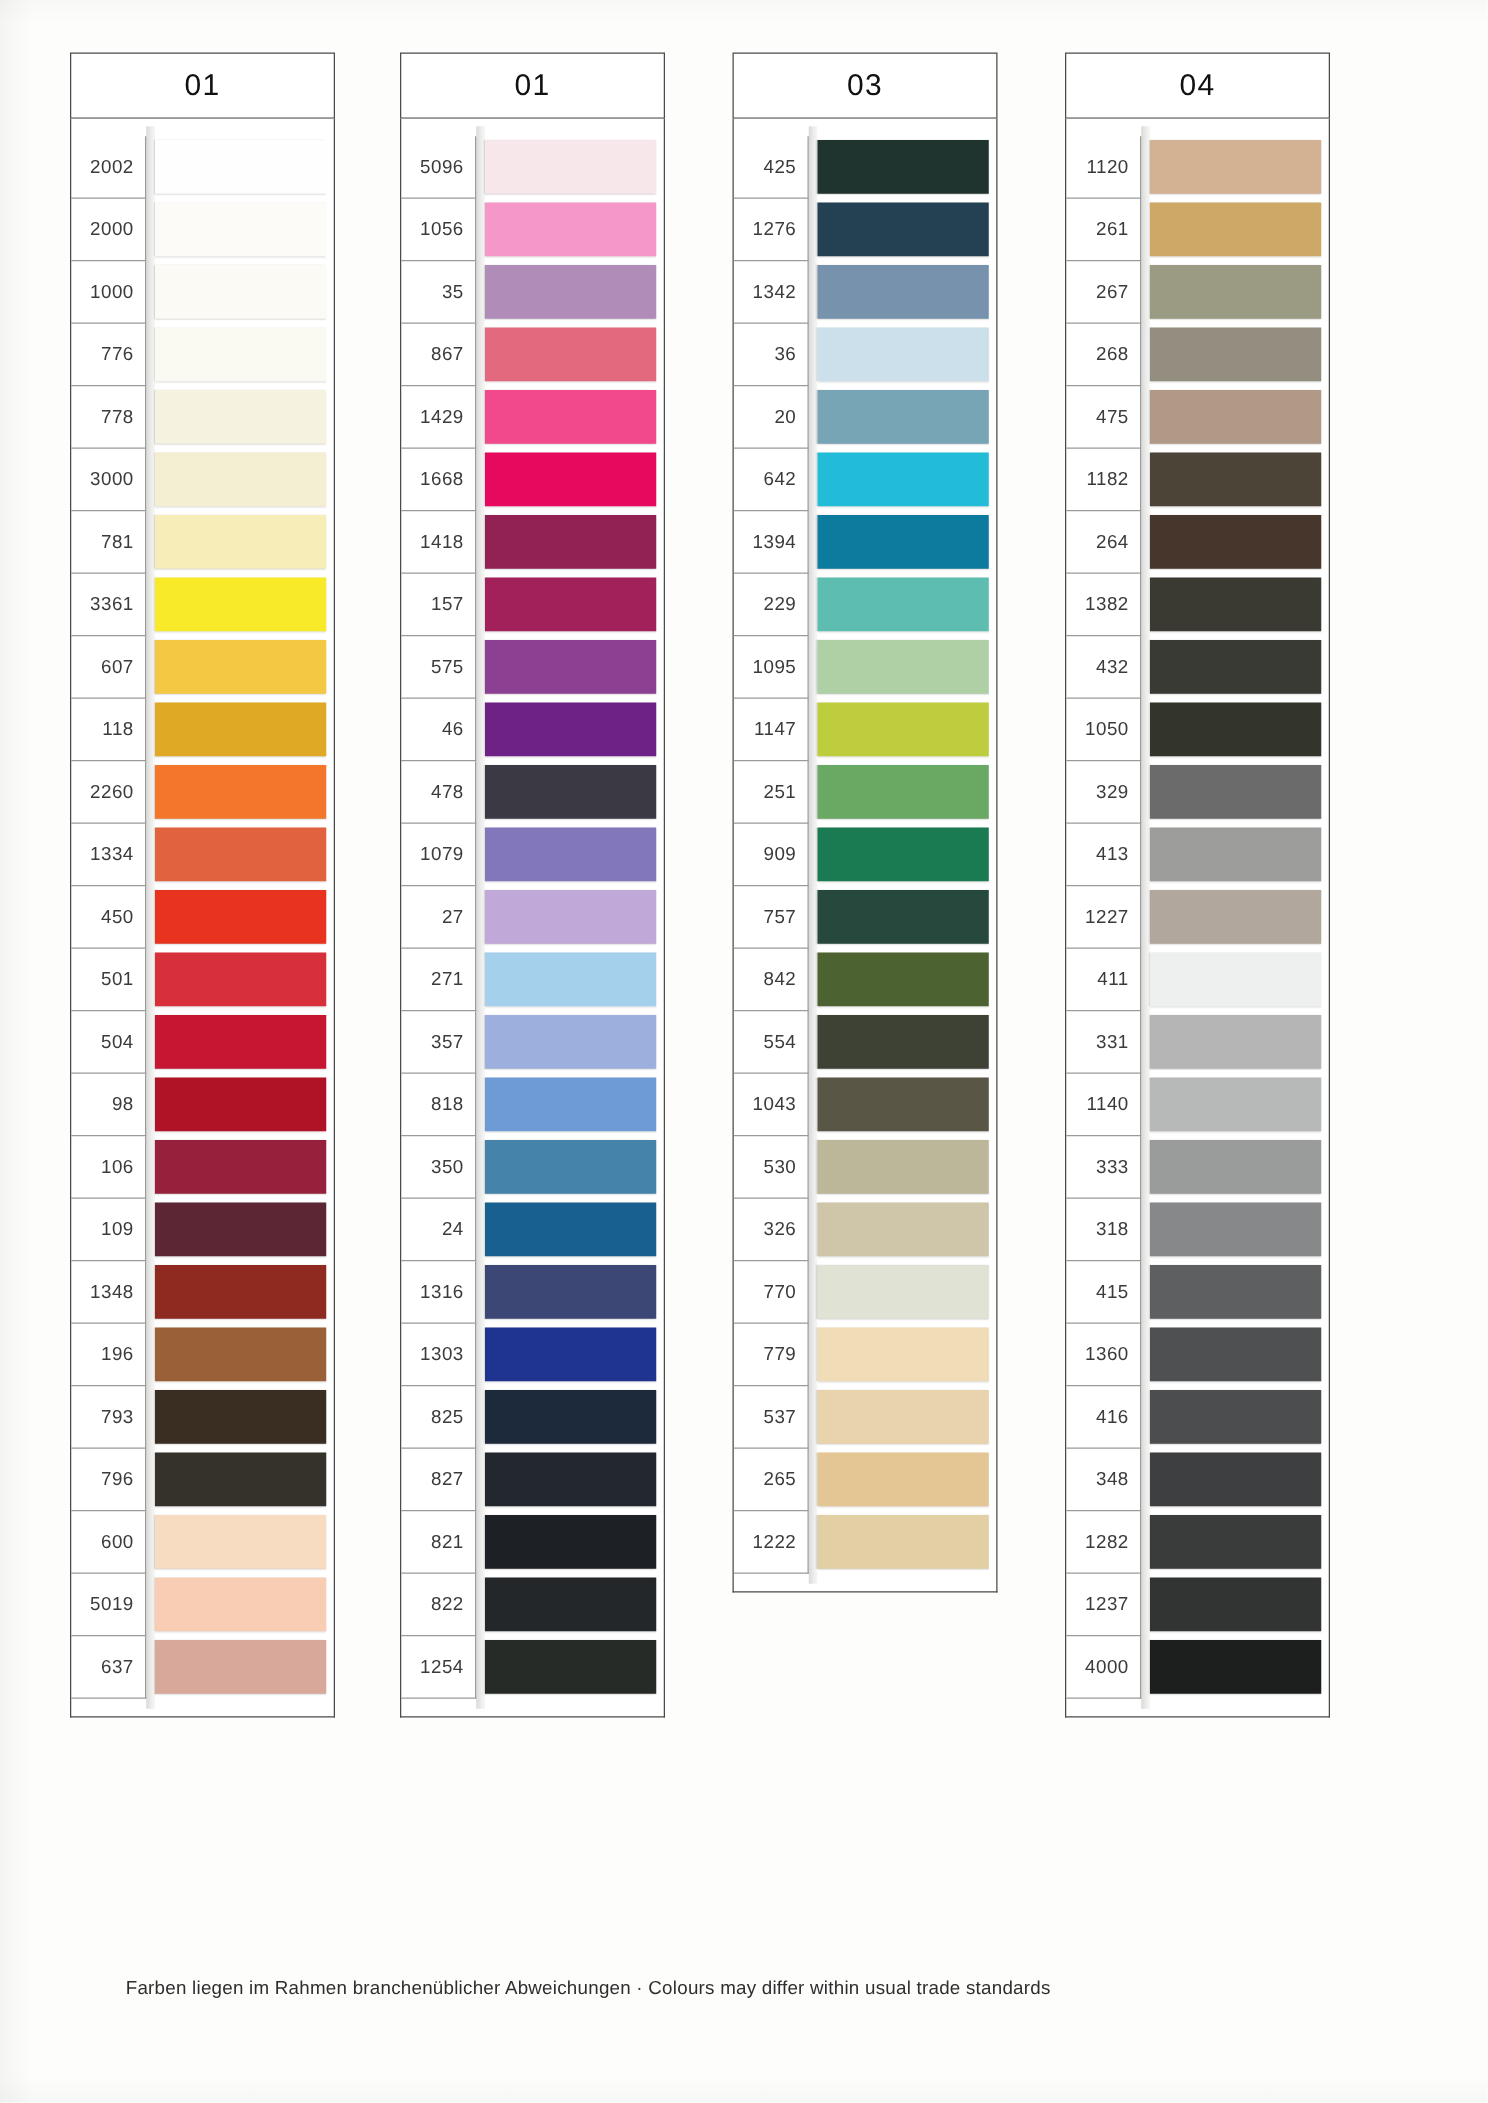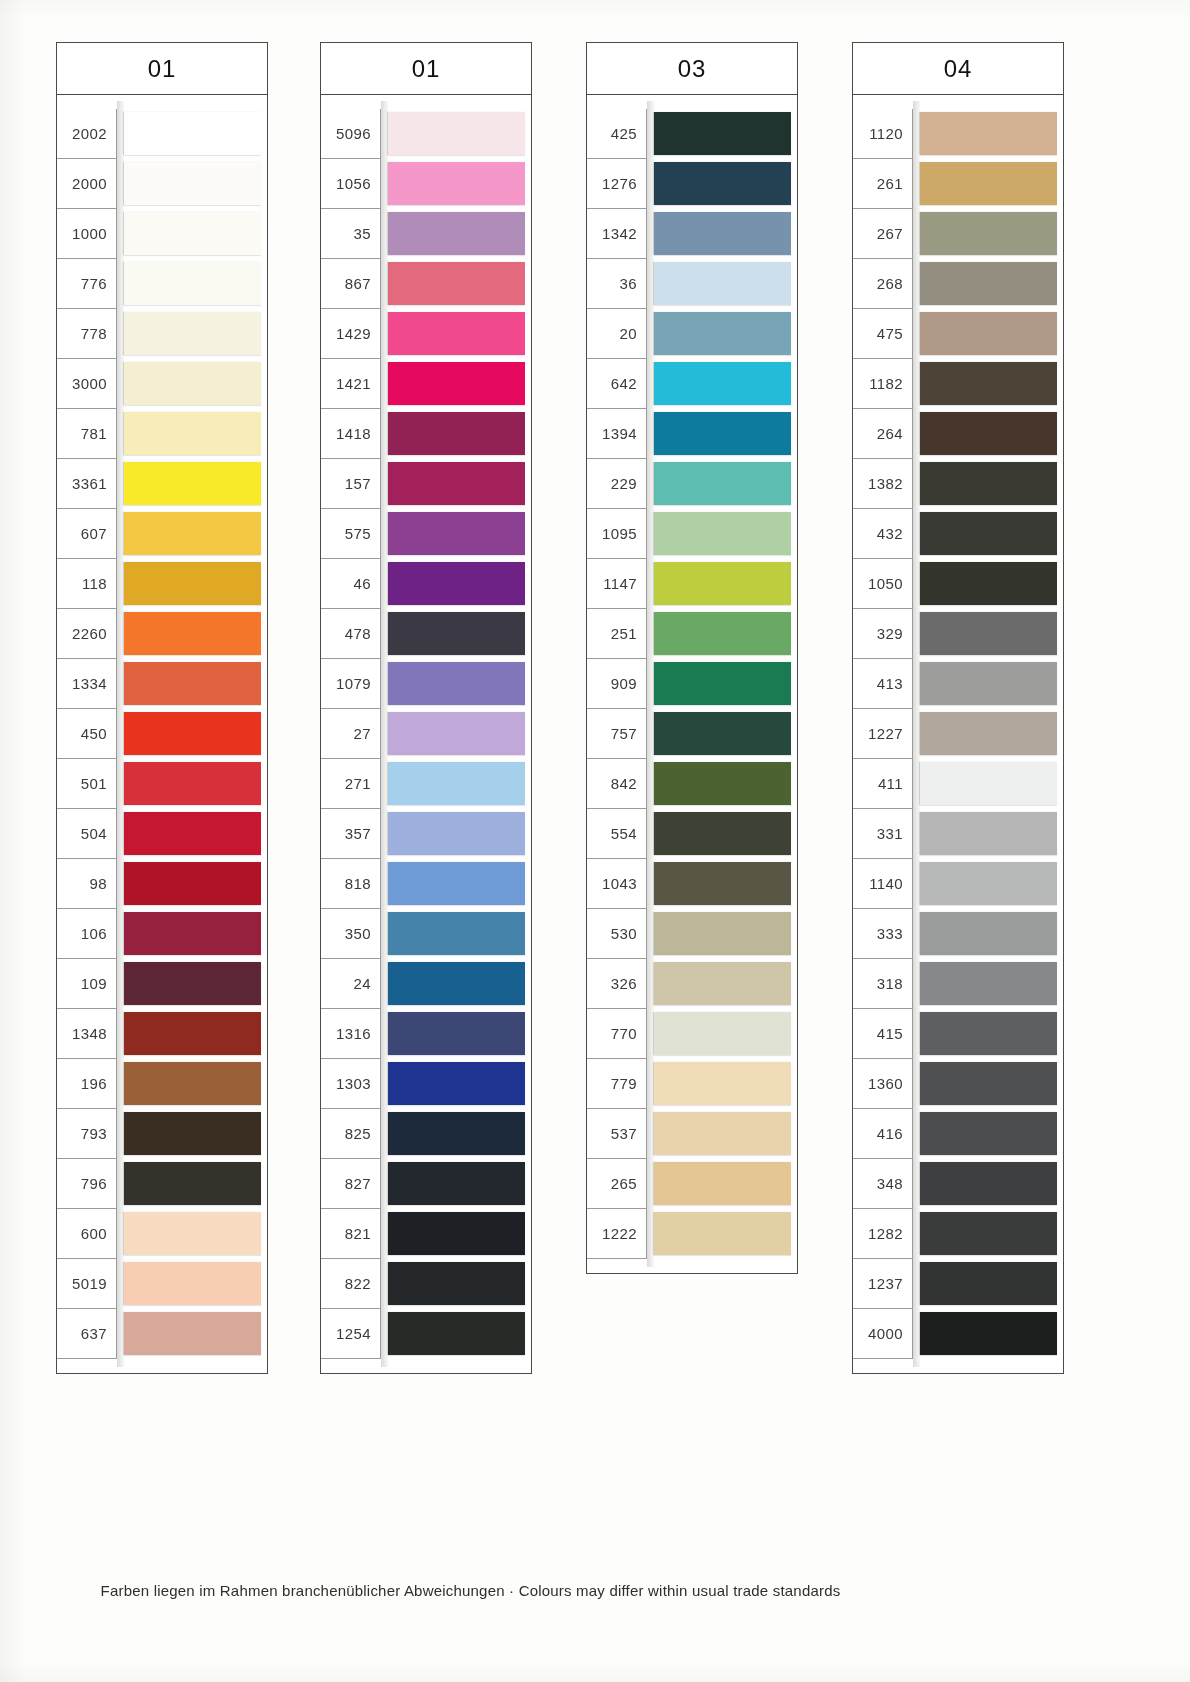--- a/index.html
+++ b/index.html
@@ -329,21 +329,21 @@
             <div class="row-swatch" style="background: rgb(227, 105, 127);"></div>
           </div>
         </div>
       <div class="row">
           <div class="row-code">1429</div>
           <div class="row-swatch-cell">
             <div class="row-swatch" style="background: rgb(242, 72, 140);"></div>
           </div>
         </div>
       <div class="row">
-          <div class="row-code">1421</div>
+          <div class="row-code">1668</div>
           <div class="row-swatch-cell">
             <div class="row-swatch" style="background: rgb(230, 10, 94);"></div>
           </div>
         </div>
       <div class="row">
           <div class="row-code">1418</div>
           <div class="row-swatch-cell">
             <div class="row-swatch" style="background: rgb(147, 34, 84);"></div>
           </div>
         </div>

